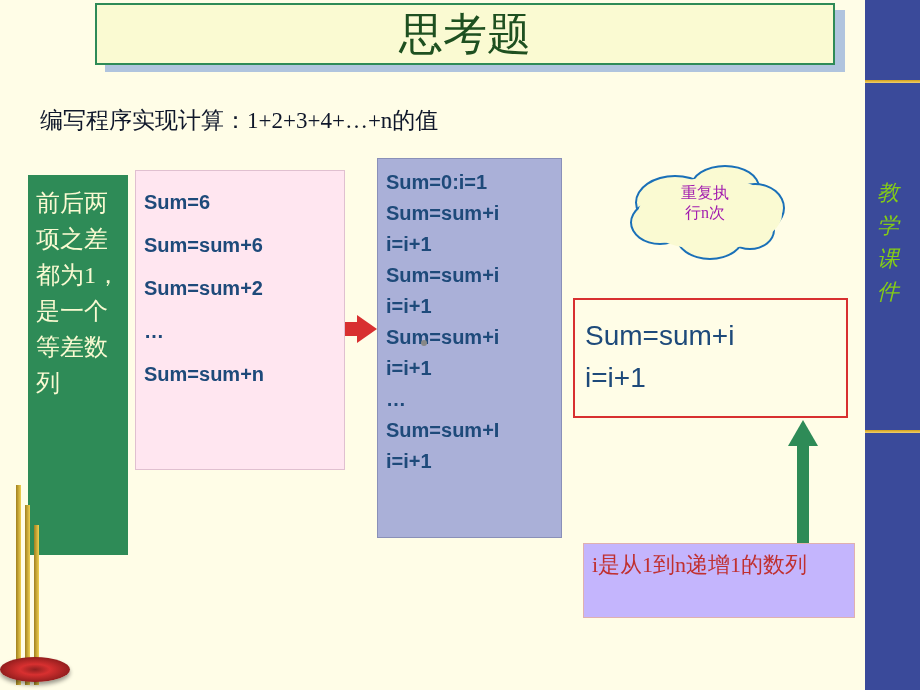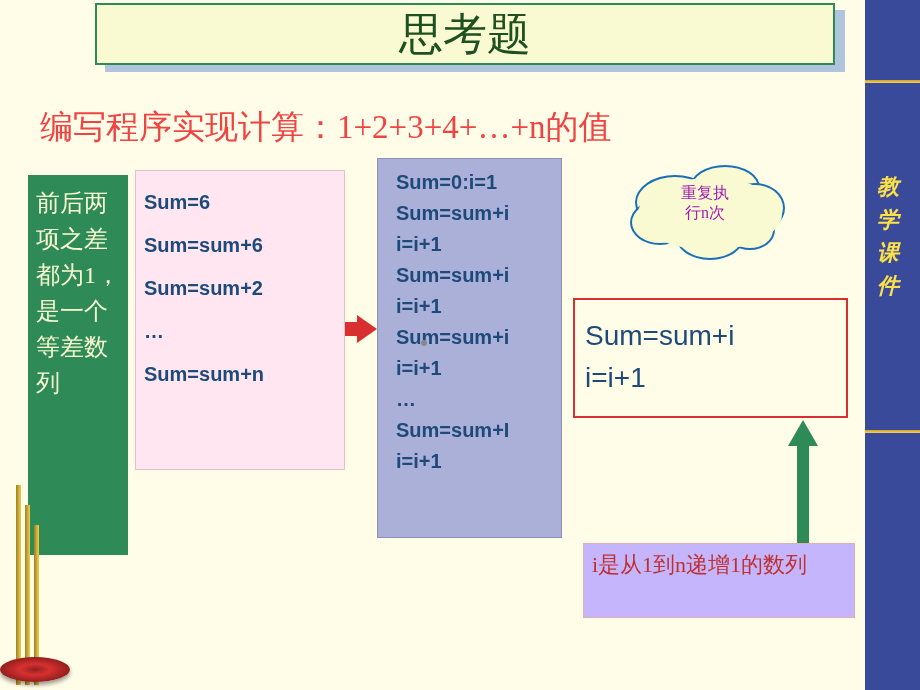--- a/index.html
+++ b/index.html
@@ -30,26 +30,26 @@
     .right-panel .gold-line2 {
       position: absolute;
       top: 430px;
       left: 0;
       width: 55px;
       height: 3px;
       background: linear-gradient(to bottom, #d4a017, #f0d070);
     }
     .right-panel .vertical-text {
       position: absolute;
-      top: 170px;
+      top: 176px;
       left: 12px;
       width: 30px;
-      color: #fde047;
+      color: #84cc16;
       font-size: 22px;
-      font-weight: bold;
+      font-weight: normal;
       font-style: italic;
       font-family: KaiTi, "楷体", serif;
       line-height: 1.5;
     }
     .title-bar-shadow {
       position: absolute;
       left: 105px;
       top: 10px;
       width: 740px;
       height: 62px;
@@ -69,22 +69,22 @@
     }
     .title-bar .title {
       color: #1e5020;
       font-size: 44px;
       font-family: Liberation Serif, serif;
     }
     .subtitle {
       position: absolute;
       left: 40px;
       top: 105px;
-      color: #ef4444;
-      font-size: 33px;
+      color: #0f172a;
+      font-size: 23px;
       font-family: SimSun, "宋体", serif;
     }
     .green-box {
       position: absolute;
       left: 28px;
       top: 175px;
       width: 100px;
       height: 380px;
       background: #2e8b57;
       color: #fafad2;
@@ -113,21 +113,21 @@
       left: 377px;
       top: 158px;
       width: 185px;
       height: 380px;
       background: #aab0d8;
       border: 1px solid #8a90b8;
       color: #1e4a7a;
       font-size: 20px;
       font-weight: bold;
       font-family: Arial, sans-serif;
-      padding: 8px 18px;
+      padding: 8px 8px;
       line-height: 1.55;
       text-align: left;
     }
     .small-dot {
       position: absolute;
       left: 421px;
       top: 340px;
       width: 6px;
       height: 6px;
       background: #888;

